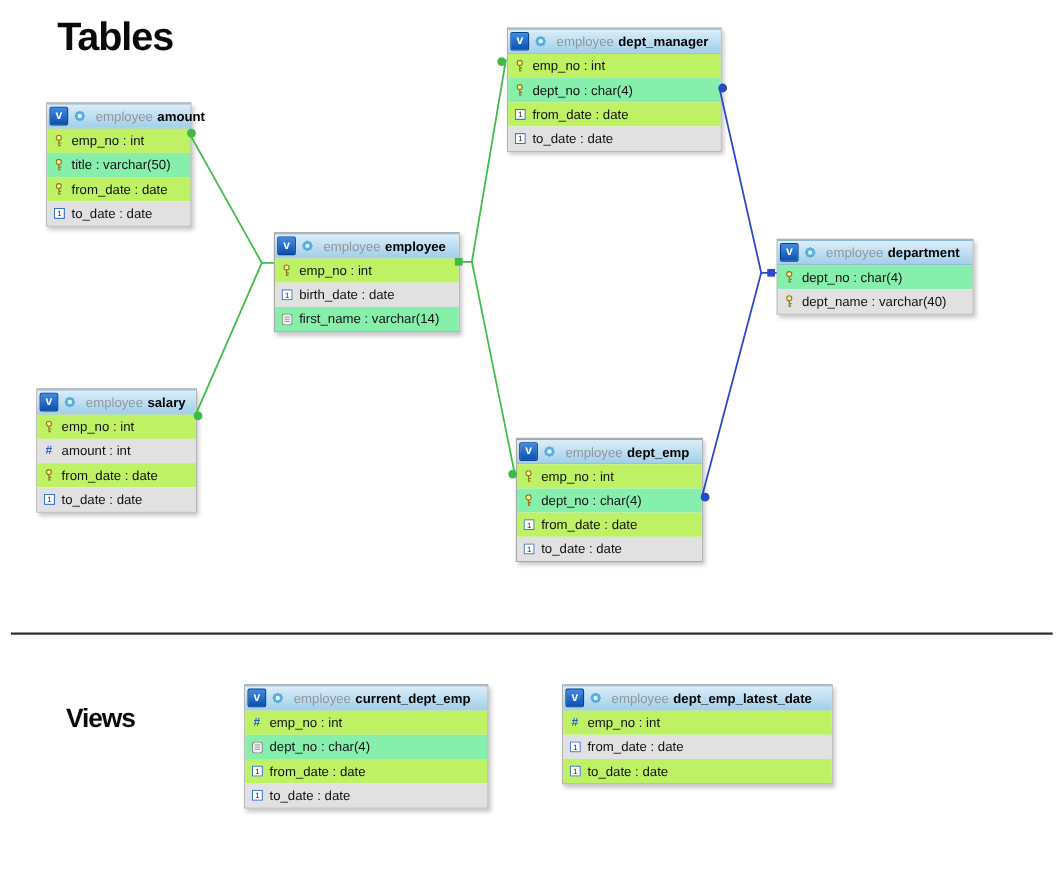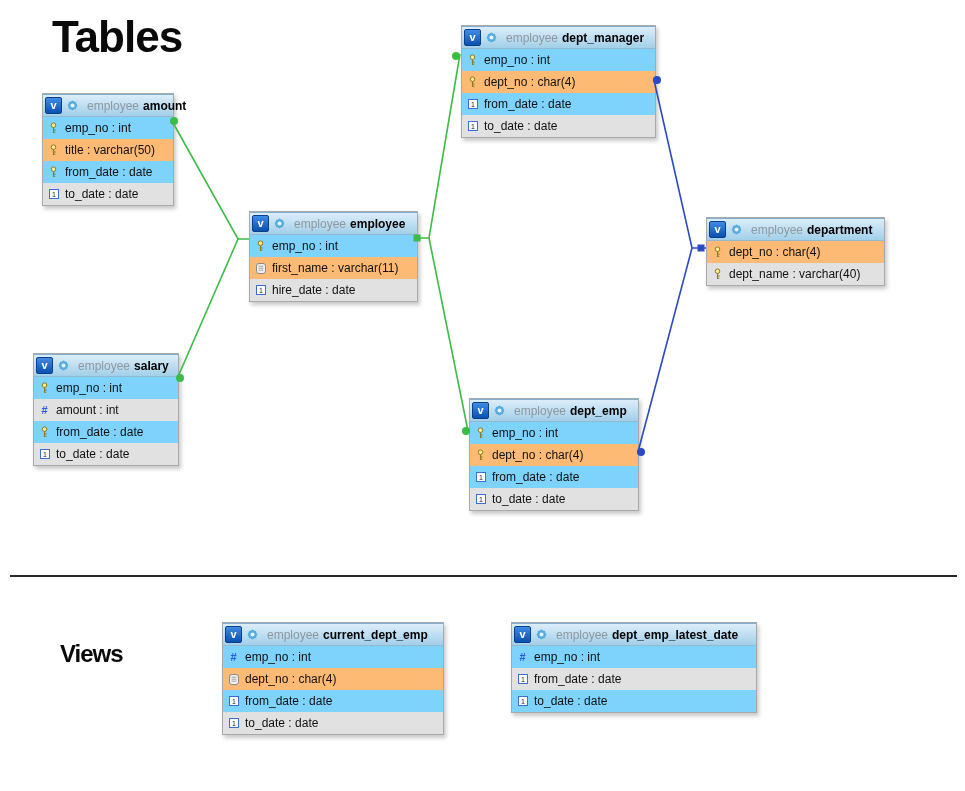--- a/index.html
+++ b/index.html
@@ -1,38 +1,38 @@
 <!DOCTYPE html>
 <html><head>
 <meta charset="utf-8">
 <style>
   html,body{margin:0;padding:0;background:#fff;}
   #canvas{position:relative;width:965px;height:791px;background:#fff;overflow:hidden;
           font-family:"Liberation Sans",sans-serif;}
   .heading{position:absolute;font-weight:800;color:#0a0a0a;letter-spacing:-1px;
            font-family:"Liberation Sans",sans-serif;}
-  #tables-heading{left:52px;top:12px;font-size:44px;}
+  #tables-heading{left:52px;top:12px;font-size:36px;}
   #views-heading{left:60px;top:640px;font-size:24px;}
   .divider{position:absolute;left:10px;right:8px;top:575px;border-top:2px solid #2a2a2a;}
   #overlay{position:absolute;left:0;top:0;z-index:3;pointer-events:none;}
   .card{position:absolute;z-index:2;background:#fff;border:1px solid #a9a9a9;
         box-shadow:2px 3px 4px rgba(0,0,0,.22);font-size:12px;color:#111;}
   .hdr{height:21px;display:flex;align-items:center;gap:4px;padding:0 4px 0 2px;
        background:linear-gradient(180deg,#dcedf9 0%,#bcddf1 55%,#a2cfe9 100%);
        border-top:1px solid #7fb0d4;border-bottom:1px solid #93b8d2;}
   .vb{width:15px;height:15px;flex:0 0 15px;display:flex;align-items:center;justify-content:center;
       background:linear-gradient(180deg,#3f8ce4,#0b51b0);border:1px solid #0a3f8c;border-radius:2px;
       color:#fff;font-weight:bold;font-size:11px;line-height:1;}
   .gear{display:flex;align-items:center;}
   .schema{color:#8f979e;margin-left:4px;}
   .tname{font-weight:bold;color:#000;}
   .row{height:22px;display:flex;align-items:center;padding:0 4px;gap:5px;}
   .row .ic{width:13px;flex:0 0 13px;display:flex;align-items:center;justify-content:center;}
-  .bg-white{background:#7dd3fc;}
-  .bg-pink{background:#fdba74;}
+  .bg-white{background:#bef264;}
+  .bg-pink{background:#86efac;}
   .bg-gray{background:#e1e1e1;}
   .hash{color:#2b5bd7;font-weight:bold;font-size:11px;}
 </style>
 </head>
 <body>
 
 <div id="canvas">
   <div class="heading" id="tables-heading">Tables</div>
   <div class="divider"></div>
   <div class="heading" id="views-heading">Views</div>
@@ -117,37 +117,37 @@
       </div>
       <div class="row bg-white">
         <span class="ic">
           <svg width="11" height="12" viewBox="0 0 11 12">
             <circle cx="5.5" cy="3.2" r="2.3" fill="#ffec8b" stroke="#8a7a20"></circle>
             <path d="M5.5 5.5v5.5 M5.5 8h2.2 M5.5 10.3h1.8" stroke="#8a7a20" stroke-width="1.1" fill="none"></path>
           </svg>
         </span>
         <span>emp_no : int</span>
       </div>
+      <div class="row bg-gray">
+        <span class="ic">
+          <svg width="10" height="10" viewBox="0 0 10 10">
+            <rect x="0.5" y="0.5" width="9" height="9" fill="#fff" stroke="#3a6fd8"></rect>
+            <text x="5" y="7.6" font-size="7" text-anchor="middle" fill="#1a1a1a" font-family="Liberation Sans,sans-serif">1</text>
+          </svg>
+        </span>
+        <span>birth_date : date</span>
+      </div>
       <div class="row bg-pink">
         <span class="ic">
           <svg width="10" height="11" viewBox="0 0 10 11">
             <rect x="0.5" y="0.5" width="9" height="10" rx="2.5" fill="#f1f1f1" stroke="#8a8a8a"></rect>
             <path d="M2.6 3.2h4.8 M2.6 5.2h4.8 M2.6 7.2h4.8" stroke="#9a9a9a" stroke-width="0.9"></path>
           </svg>
         </span>
-        <span>first_name : varchar(11)</span>
-      </div>
-      <div class="row bg-gray">
-        <span class="ic">
-          <svg width="10" height="10" viewBox="0 0 10 10">
-            <rect x="0.5" y="0.5" width="9" height="9" fill="#fff" stroke="#3a6fd8"></rect>
-            <text x="5" y="7.6" font-size="7" text-anchor="middle" fill="#1a1a1a" font-family="Liberation Sans,sans-serif">1</text>
-          </svg>
-        </span>
-        <span>hire_date : date</span>
+        <span>first_name : varchar(14)</span>
       </div>
     </div>
     <div class="card" style="left: 33px; top: 353px; width: 144px;">
       <div class="hdr">
         <span class="vb">v</span>
         <span class="gear">
           <svg width="13" height="13" viewBox="0 0 13 13">
             <rect x="2.7" y="2.7" width="7.6" height="7.6" rx="1.4" fill="#56aede"></rect>
             <rect x="2.7" y="2.7" width="7.6" height="7.6" rx="1.4" fill="#56aede" transform="rotate(45 6.5 6.5)"></rect>
             <circle cx="6.5" cy="6.5" r="2" fill="#e6f4fb"></circle>

